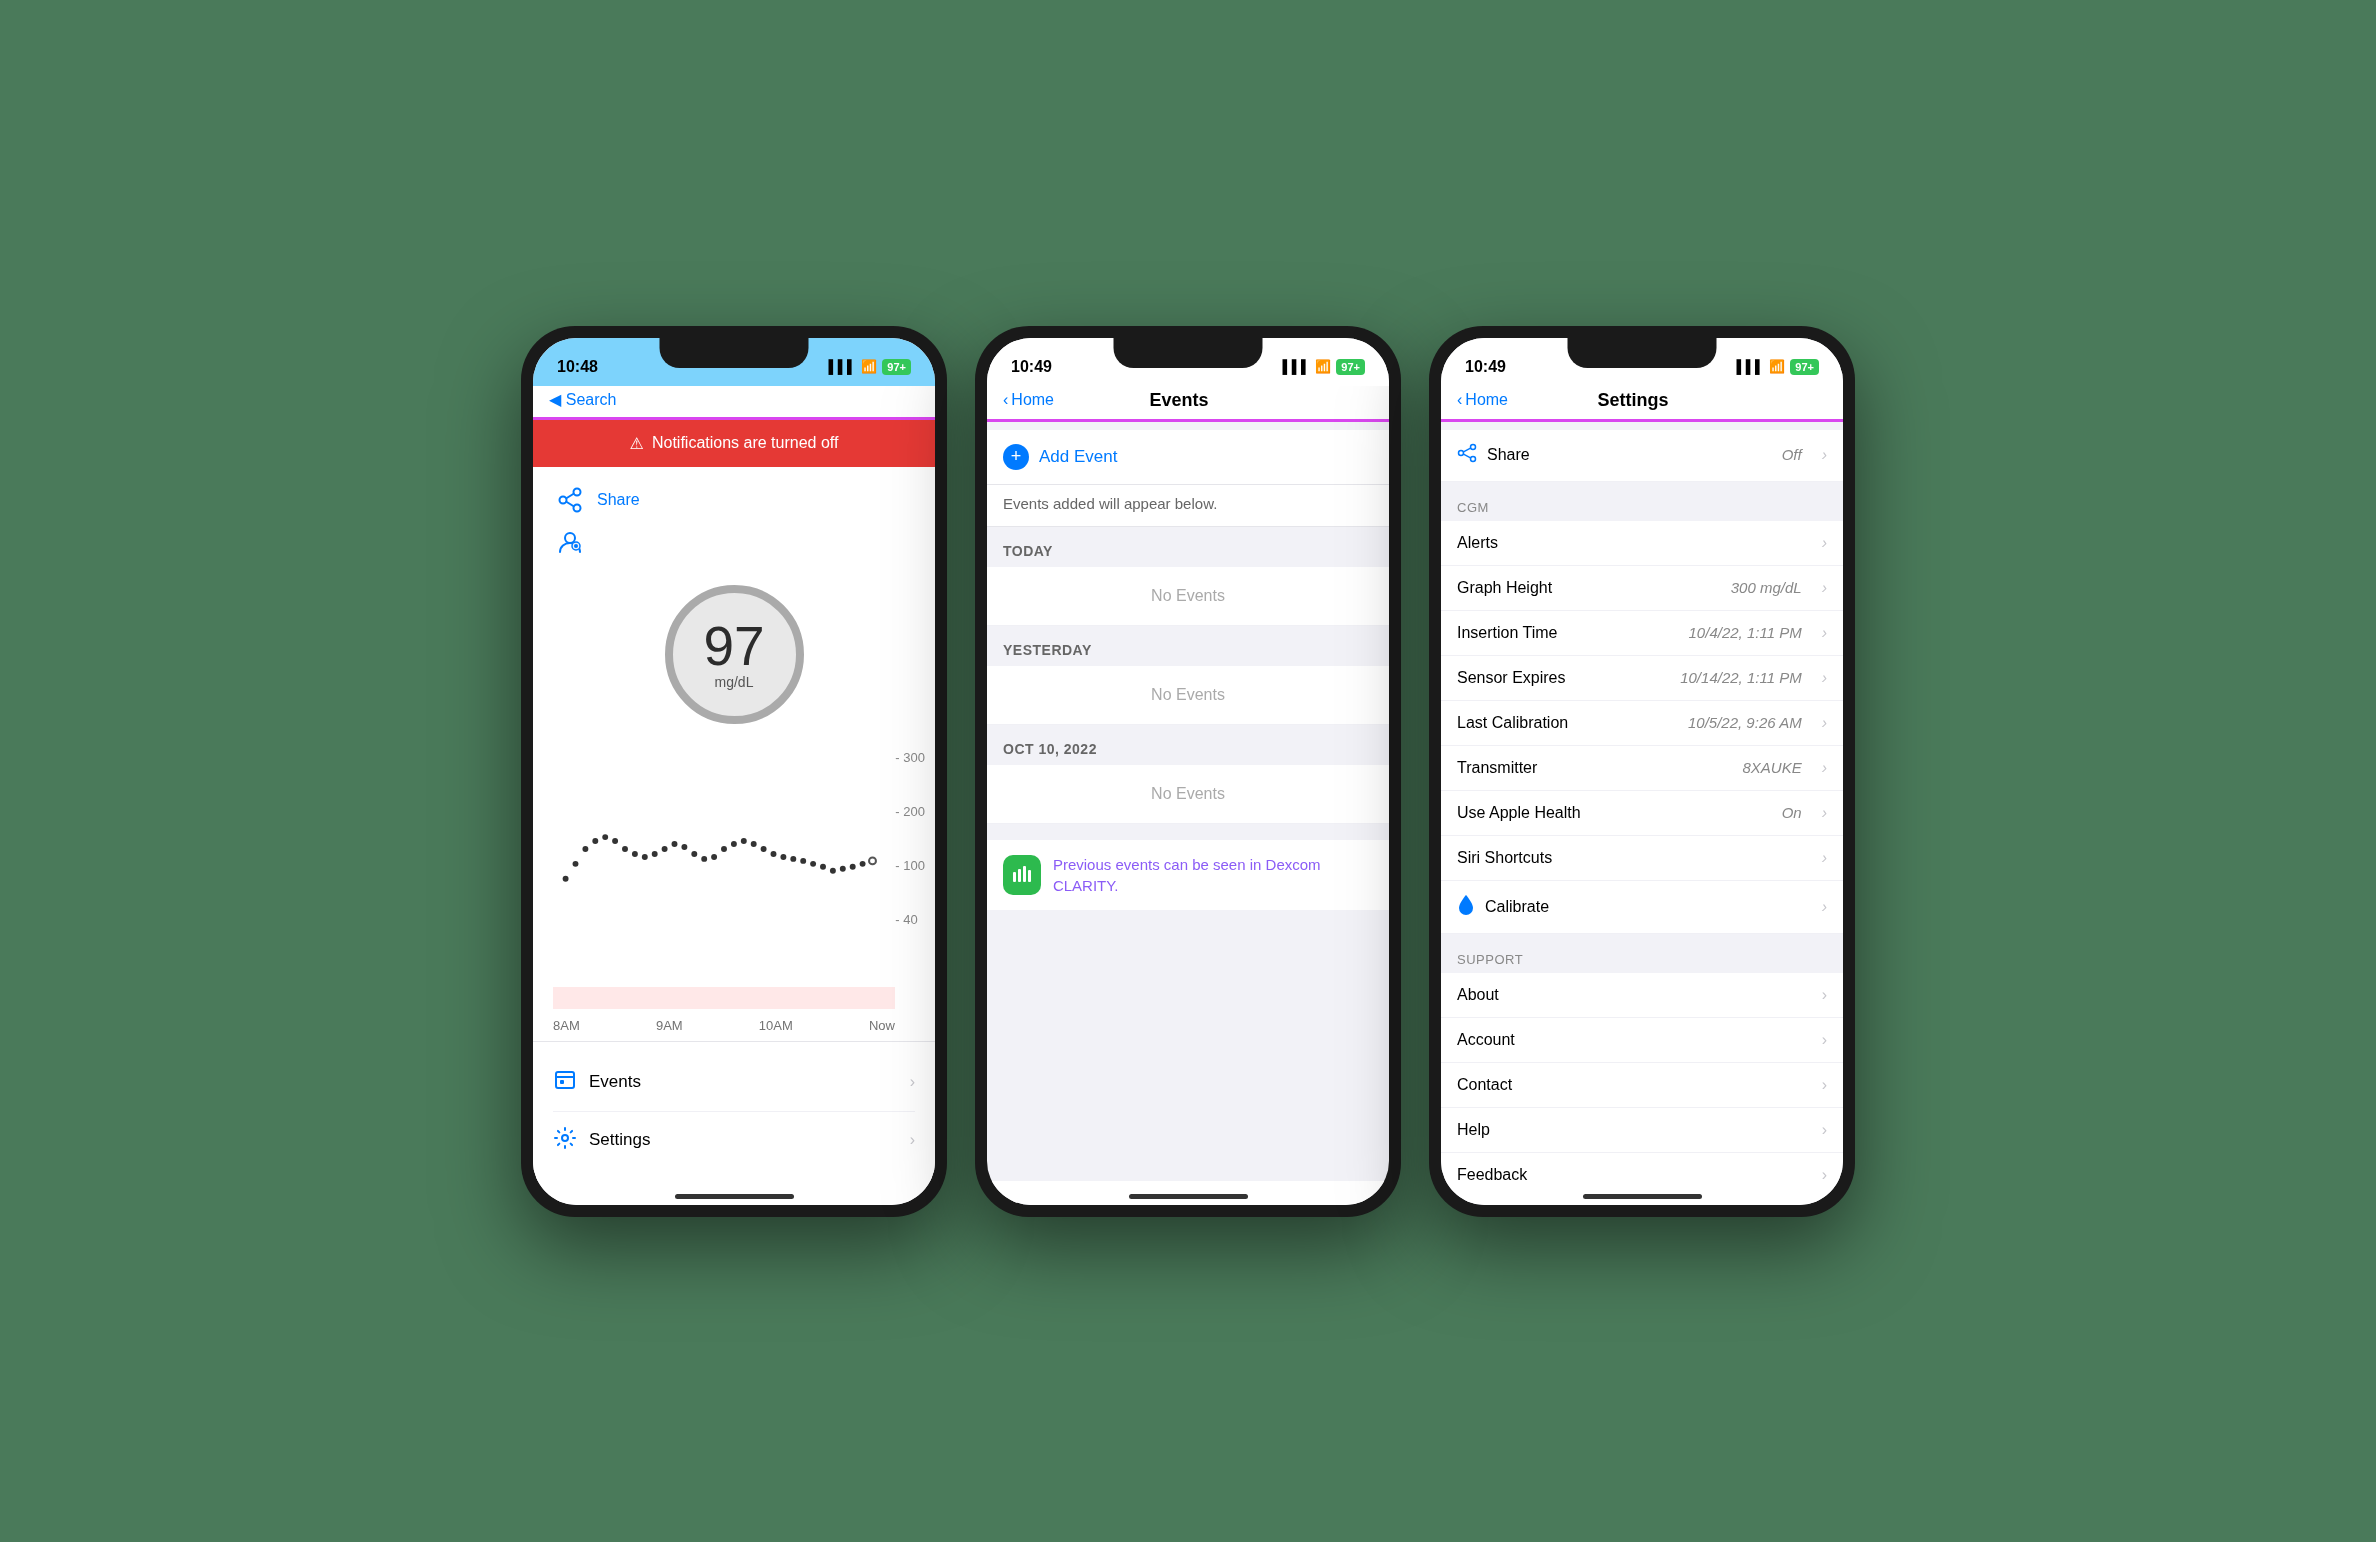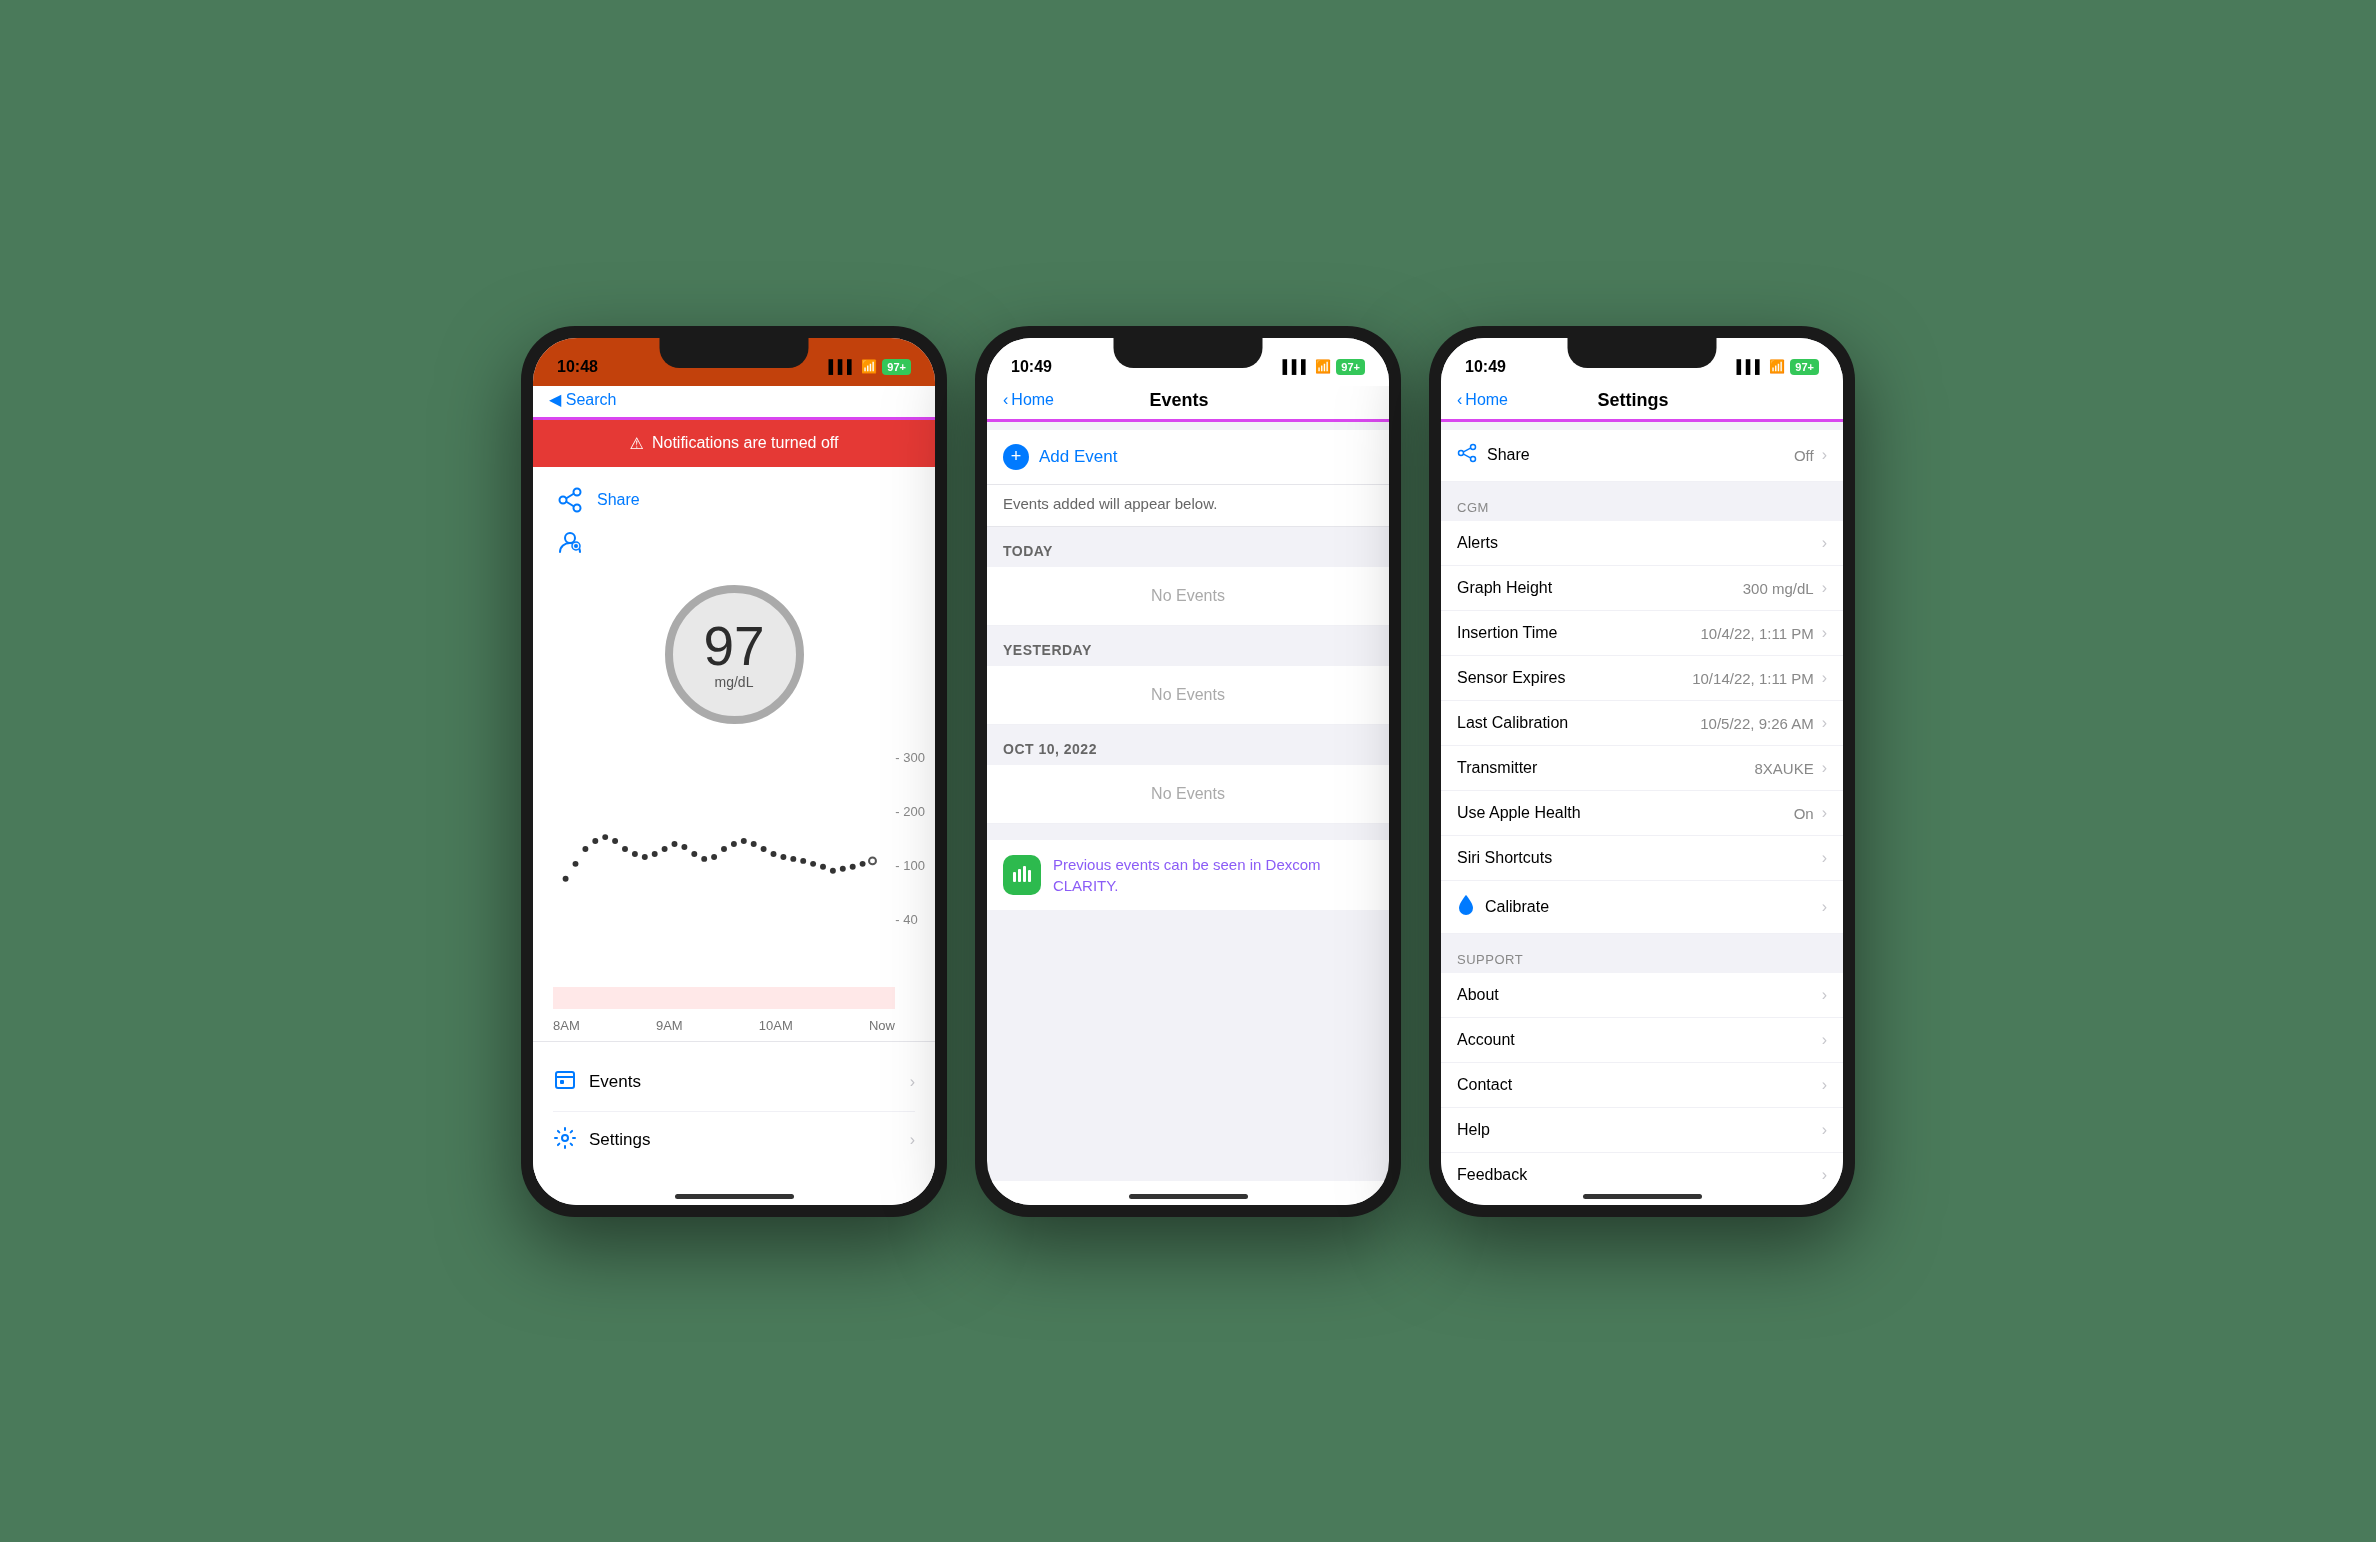--- a/index.html
+++ b/index.html
@@ -332,44 +332,45 @@
       background: white;
     }
     .settings-row:last-child { border-bottom: none; }
     .settings-row-left {
       display: flex;
       align-items: center;
       gap: 10px;
     }
     .settings-row-right {
       display: flex;
-      align-items: flex-end;
-      gap: 8px;
+      align-items: flex-start;
+      gap: 20px;
       color: #888;
       font-size: 15px;
+      font-style: italic;
     }
     .share-icon-small {
       font-size: 18px;
       color: #007aff;
     }
     .home-indicator {
       height: 24px;
       background: white;
       display: flex;
       align-items: flex-end;
       justify-content: center;
       padding-bottom: 6px;
     }
     .home-bar {
       width: 119px;
       height: 5px;
       background: #333;
       border-radius: 3px;
     }
-    .phone1-status-bg { background: #c2410c; }
+    .phone1-status-bg { background: #7dd3fc; }
   </style>
 </head>
 <body>
 
 <div class="phones-container">
 
   <div class="phone">
     <div class="phone-screen">
       <div class="notch"></div>
 

